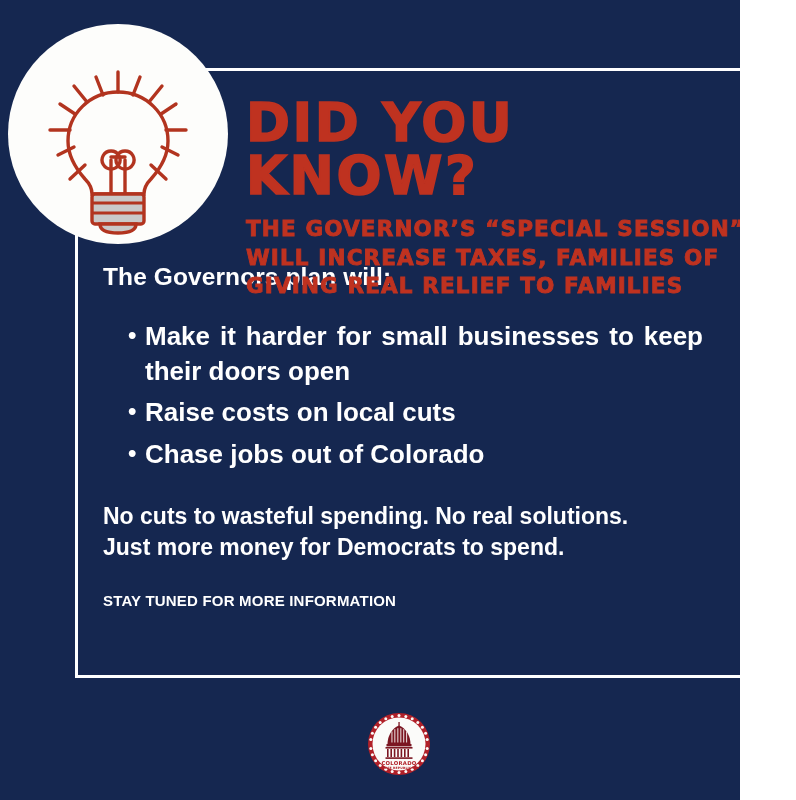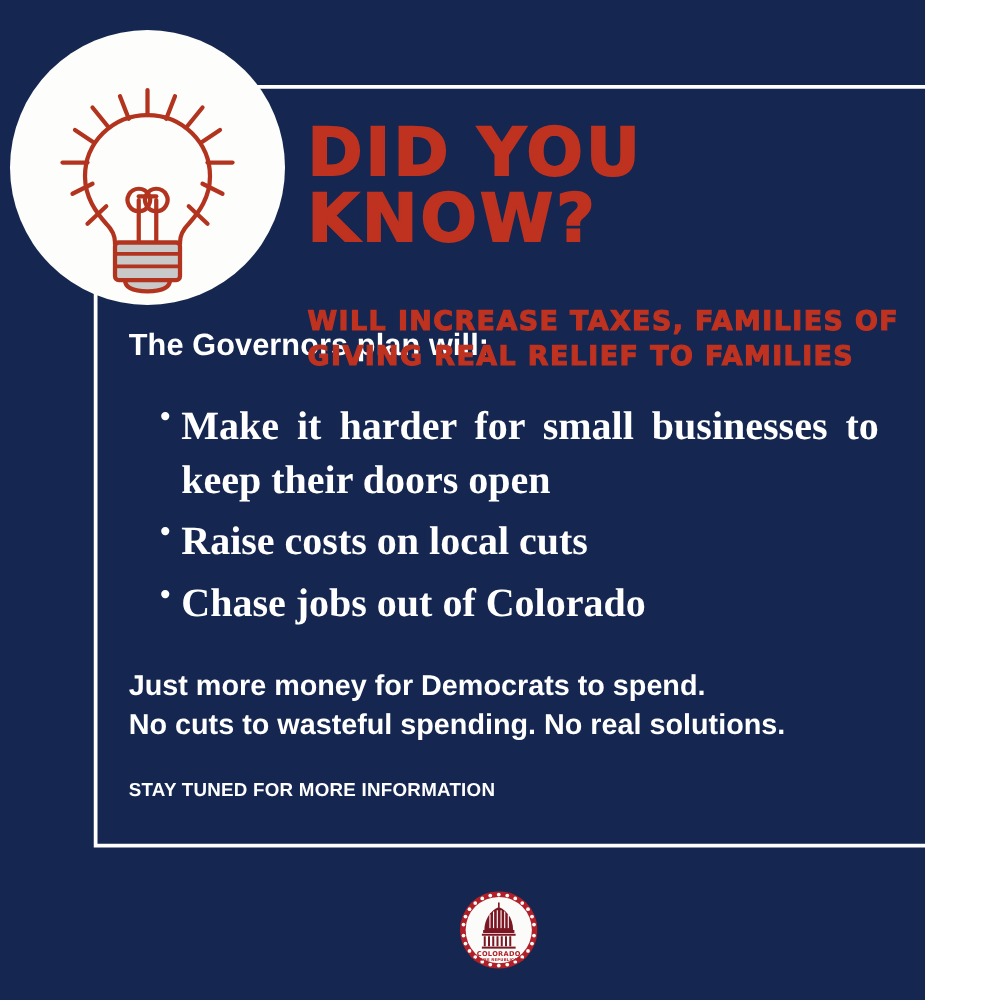--- a/index.html
+++ b/index.html
@@ -91,28 +91,27 @@
     letter-spacing: 0.1px;
   }
   #bullet-list {
     list-style: none;
     margin: 28px 0 0 0;
     padding: 0;
   }
   #bullet-list li {
     position: relative;
     padding-left: 42px;
-    font-size: 32px;
+    font-size: 26px;
     font-weight: bold;
     line-height: 1.33;
     margin-bottom: 7px;
     text-align: justify;
     text-align-last: left;
     max-width: 586px;
-    font-family: Liberation Serif, serif;
   }
   #bullet-list li::before {
     content: "\2022";
     position: absolute;
     left: 25px;
     top: 0;
     font-size: 24px;
   }
   #closing {
     margin: 30px 0 0 0;
@@ -182,36 +181,36 @@
         <line x1="85" y1="179" x2="135" y2="179" stroke="#b2341f" stroke-width="3"></line>
         <line x1="85" y1="189" x2="135" y2="189" stroke="#b2341f" stroke-width="3"></line>
         <path d="M92 200 L128 200 C128 206 123 209 110 209 C97 209 92 206 92 200 Z" fill="#c9c9c9" stroke="#b2341f" stroke-width="3.4"></path>
       </g>
     </svg>
   </div>
 
   <div id="headline-block">
     <div id="headline">DID YOU KNOW?</div>
     <div id="subheadline">
-      <br>
+      <span>THE GOVERNOR’S “SPECIAL SESSION”</span><br>
       <span>WILL INCREASE TAXES, FAMILIES OF</span><br>
       <span>GIVING REAL RELIEF TO FAMILIES</span>
     </div>
   </div>
 
   <div id="body-copy">
     <p id="plan-heading">The Governors plan will:</p>
     <ul id="bullet-list">
       <li>Make it harder for small businesses to keep their doors open</li>
       <li>Raise costs on local cuts</li>
       <li>Chase jobs out of Colorado</li>
     </ul>
     <p id="closing">
+      <span class="line">No cuts to wasteful spending. No real solutions.</span>
       <span class="line">Just more money for Democrats to spend.</span>
-      <span class="line">No cuts to wasteful spending. No real solutions.</span>
     </p>
     <p id="stay-tuned">STAY TUNED FOR MORE INFORMATION</p>
   </div>
 
   <div id="logo-seal">
     <svg viewBox="0 0 62 62" xmlns="http://www.w3.org/2000/svg">
       <circle cx="31" cy="31" r="31" fill="#b12028"></circle>
       <circle cx="31" cy="31" r="26.5" fill="#fbfbf9"></circle>
       <g fill="#fbfbf9">
         <circle cx="31" cy="2.6" r="1.5"></circle>

